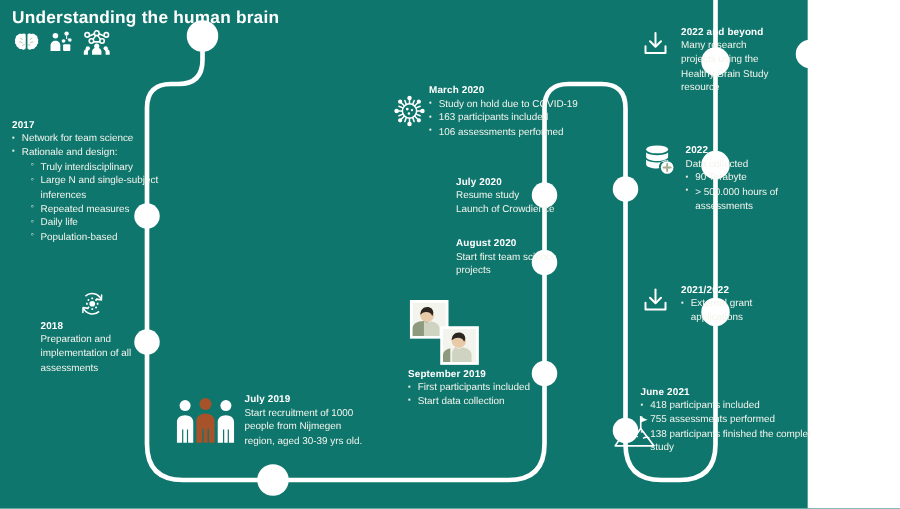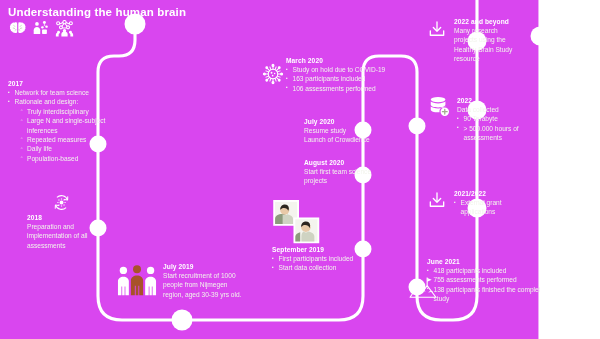--- a/index.html
+++ b/index.html
@@ -4,21 +4,21 @@
 <style>
   * { box-sizing: border-box; margin: 0; padding: 0; }
   html, body {
     width: 600px; height: 339px;
     overflow: hidden;
     font-family: "Liberation Sans", sans-serif;
   }
   #stage {
     position: relative;
     width: 540px; height: 339px;
-    background: #d946ef;
+    background: #0f766e;
     overflow: hidden;
   }
   #track { position: absolute; left: 0; top: 0; width: 600px; height: 339px; }
 
   .hdr-title {
     position: absolute; left: 8px; top: 6px;
     font-size: 11.5px; font-weight: bold; color: #ffffff;
     letter-spacing: .15px; white-space: nowrap;
   }
   .hdr-icons {

